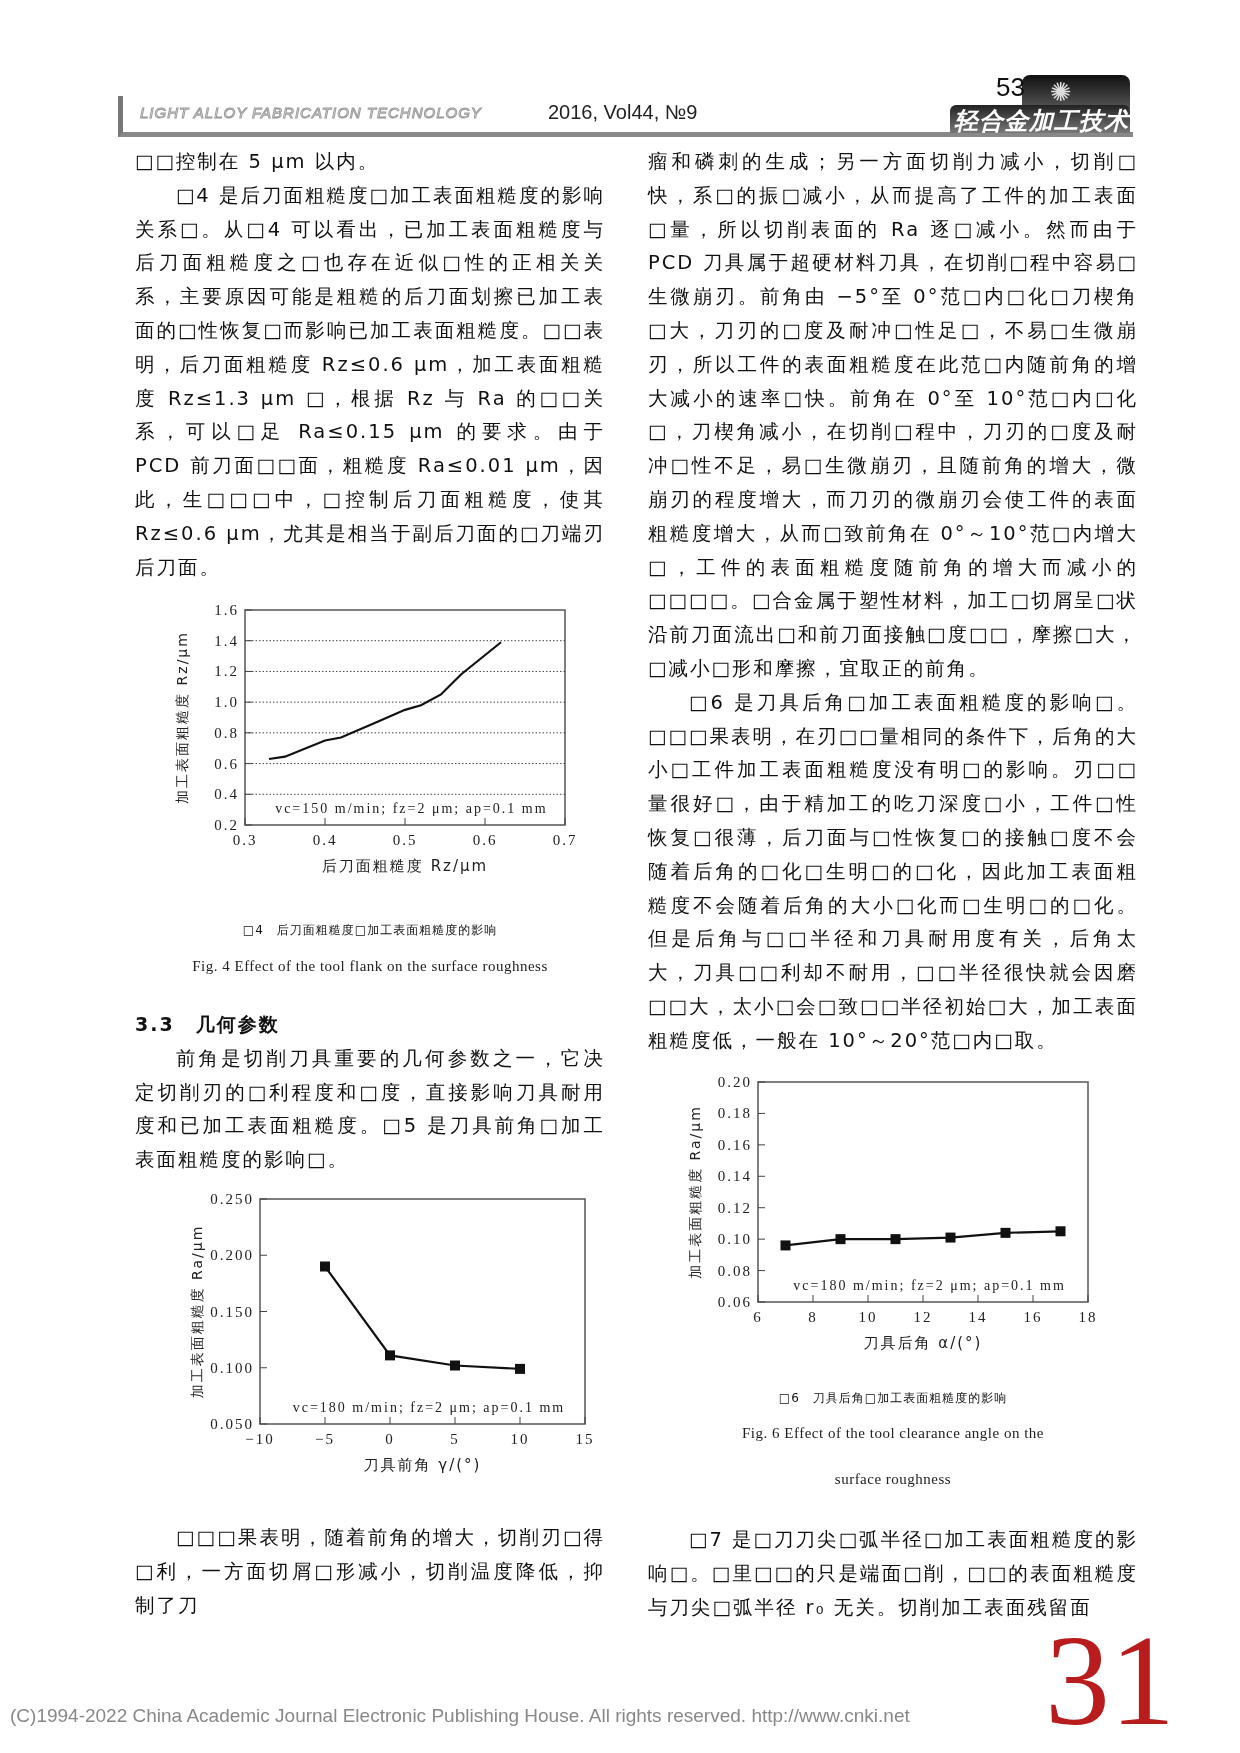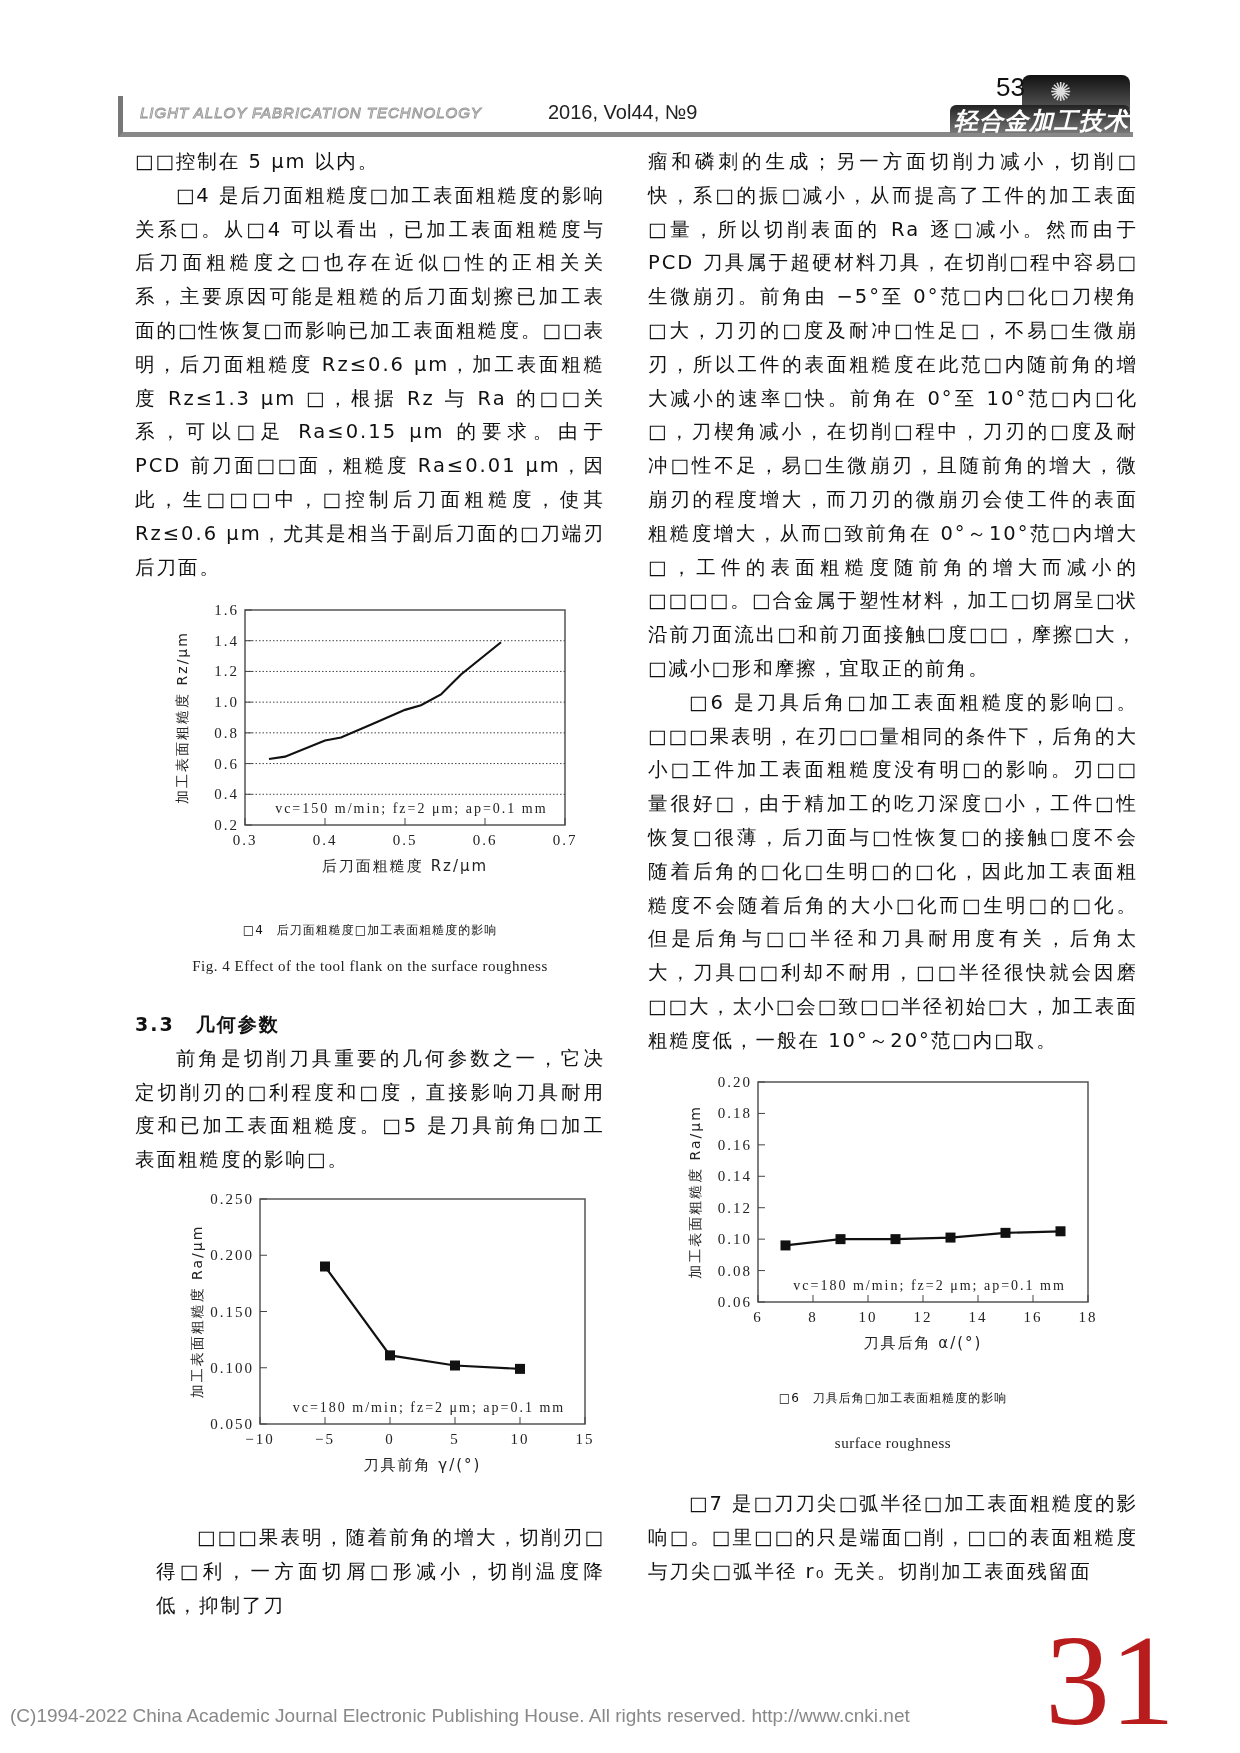--- a/index.html
+++ b/index.html
@@ -117,21 +117,21 @@
       <polyline points="190,79.49999999999997 255,168.375 320,178.5 385,181.875" fill="none" stroke="#111" stroke-width="2.2"></polyline>
       <rect x="185" y="74.49999999999997" width="10" height="10" fill="#111"></rect>
       <rect x="250" y="163.375" width="10" height="10" fill="#111"></rect>
       <rect x="315" y="173.5" width="10" height="10" fill="#111"></rect>
       <rect x="380" y="176.875" width="10" height="10" fill="#111"></rect>
       <text x="294" y="225" text-anchor="middle" font-size="14" fill="#222">vc=180 m/min; fz=2 μm; ap=0.1 mm</text>
       <text x="287.5" y="283" text-anchor="middle" font-size="15" fill="#222" class="zh">刀具前角 γ/(°)</text>
       <text x="0" y="0" text-anchor="middle" font-size="14" fill="#222" class="zh" transform="translate(67,124.5) rotate(-90)">加工表面粗糙度 Ra/μm</text>
     </svg>
 
-  <p class="indent" style="margin-top:24px;margin-left:21px;">□□□果表明，随着前角的增大，切削刃□得□利，一方面切屑□形减小，切削温度降低，抑制了刀</p>
+  <p class="indent" style="margin-top:24px;">□□□果表明，随着前角的增大，切削刃□得□利，一方面切屑□形减小，切削温度降低，抑制了刀</p>
 </div>
 
 <div class="col col-right">
   <p>瘤和磷刺的生成；另一方面切削力减小，切削□快，系□的振□减小，从而提高了工件的加工表面□量，所以切削表面的 Ra 逐□减小。然而由于 PCD 刀具属于超硬材料刀具，在切削□程中容易□生微崩刃。前角由 −5°至 0°范□内□化□刀楔角□大，刀刃的□度及耐冲□性足□，不易□生微崩刃，所以工件的表面粗糙度在此范□内随前角的增大减小的速率□快。前角在 0°至 10°范□内□化□，刀楔角减小，在切削□程中，刀刃的□度及耐冲□性不足，易□生微崩刃，且随前角的增大，微崩刃的程度增大，而刀刃的微崩刃会使工件的表面粗糙度增大，从而□致前角在 0°～10°范□内增大□，工件的表面粗糙度随前角的增大而减小的□□□□。□合金属于塑性材料，加工□切屑呈□状沿前刀面流出□和前刀面接触□度□□，摩擦□大，□减小□形和摩擦，宜取正的前角。</p>
   <p class="indent">□6 是刀具后角□加工表面粗糙度的影响□。□□□果表明，在刃□□量相同的条件下，后角的大小□工件加工表面粗糙度没有明□的影响。刃□□量很好□，由于精加工的吃刀深度□小，工件□性恢复□很薄，后刀面与□性恢复□的接触□度不会随着后角的□化□生明□的□化，因此加工表面粗糙度不会随着后角的大小□化而□生明□的□化。但是后角与□□半径和刀具耐用度有关，后角太大，刀具□□利却不耐用，□□半径很快就会因磨□□大，太小□会□致□□半径初始□大，加工表面粗糙度低，一般在 10°～20°范□内□取。</p>
 
   <svg id="fig6" width="490" height="300" style="display:block;margin-top:14px;">
       <rect x="110" y="10" width="330" height="220" fill="none" stroke="#555" stroke-width="1.5"></rect>
       <line x1="110" x2="117" y1="230" y2="230" stroke="#444" stroke-width="1"></line>
       <text x="104" y="235" text-anchor="end" font-size="15" fill="#222">0.06</text>
@@ -168,19 +168,20 @@
       <rect x="187.5" y="162.14285714285714" width="10" height="10" fill="#111"></rect>
       <rect x="242.5" y="162.14285714285714" width="10" height="10" fill="#111"></rect>
       <rect x="297.5" y="160.57142857142856" width="10" height="10" fill="#111"></rect>
       <rect x="352.5" y="155.8571428571429" width="10" height="10" fill="#111"></rect>
       <rect x="407.5" y="154.28571428571428" width="10" height="10" fill="#111"></rect>
       <text x="281.6" y="218" text-anchor="middle" font-size="14" fill="#222">vc=180 m/min; fz=2 μm; ap=0.1 mm</text>
       <text x="275" y="276" text-anchor="middle" font-size="15" fill="#222" class="zh">刀具后角 α/(°)</text>
       <text x="0" y="0" text-anchor="middle" font-size="14" fill="#222" class="zh" transform="translate(52,120) rotate(-90)">加工表面粗糙度 Ra/μm</text>
     </svg>
   <div class="caption-zh" style="margin-top:10px;">□6　刀具后角□加工表面粗糙度的影响</div>
+  <div class="caption-en" style="margin-top:2px;">Fig. 6 Effect of the tool clearance angle on the</div>
   <div class="caption-en" style="margin-top:12px;">surface roughness</div>
 
   <p class="indent" style="margin-top:26px;">□7 是□刀刀尖□弧半径□加工表面粗糙度的影响□。□里□□的只是端面□削，□□的表面粗糙度与刀尖□弧半径 r₀ 无关。切削加工表面残留面</p>
 </div>
 
 <div class="abs copyright">(C)1994-2022 China Academic Journal Electronic Publishing House. All rights reserved.    http://www.cnki.net</div>
 <div class="abs bignum" style="color: #b91c1c;">31</div>
 
 </body></html>

